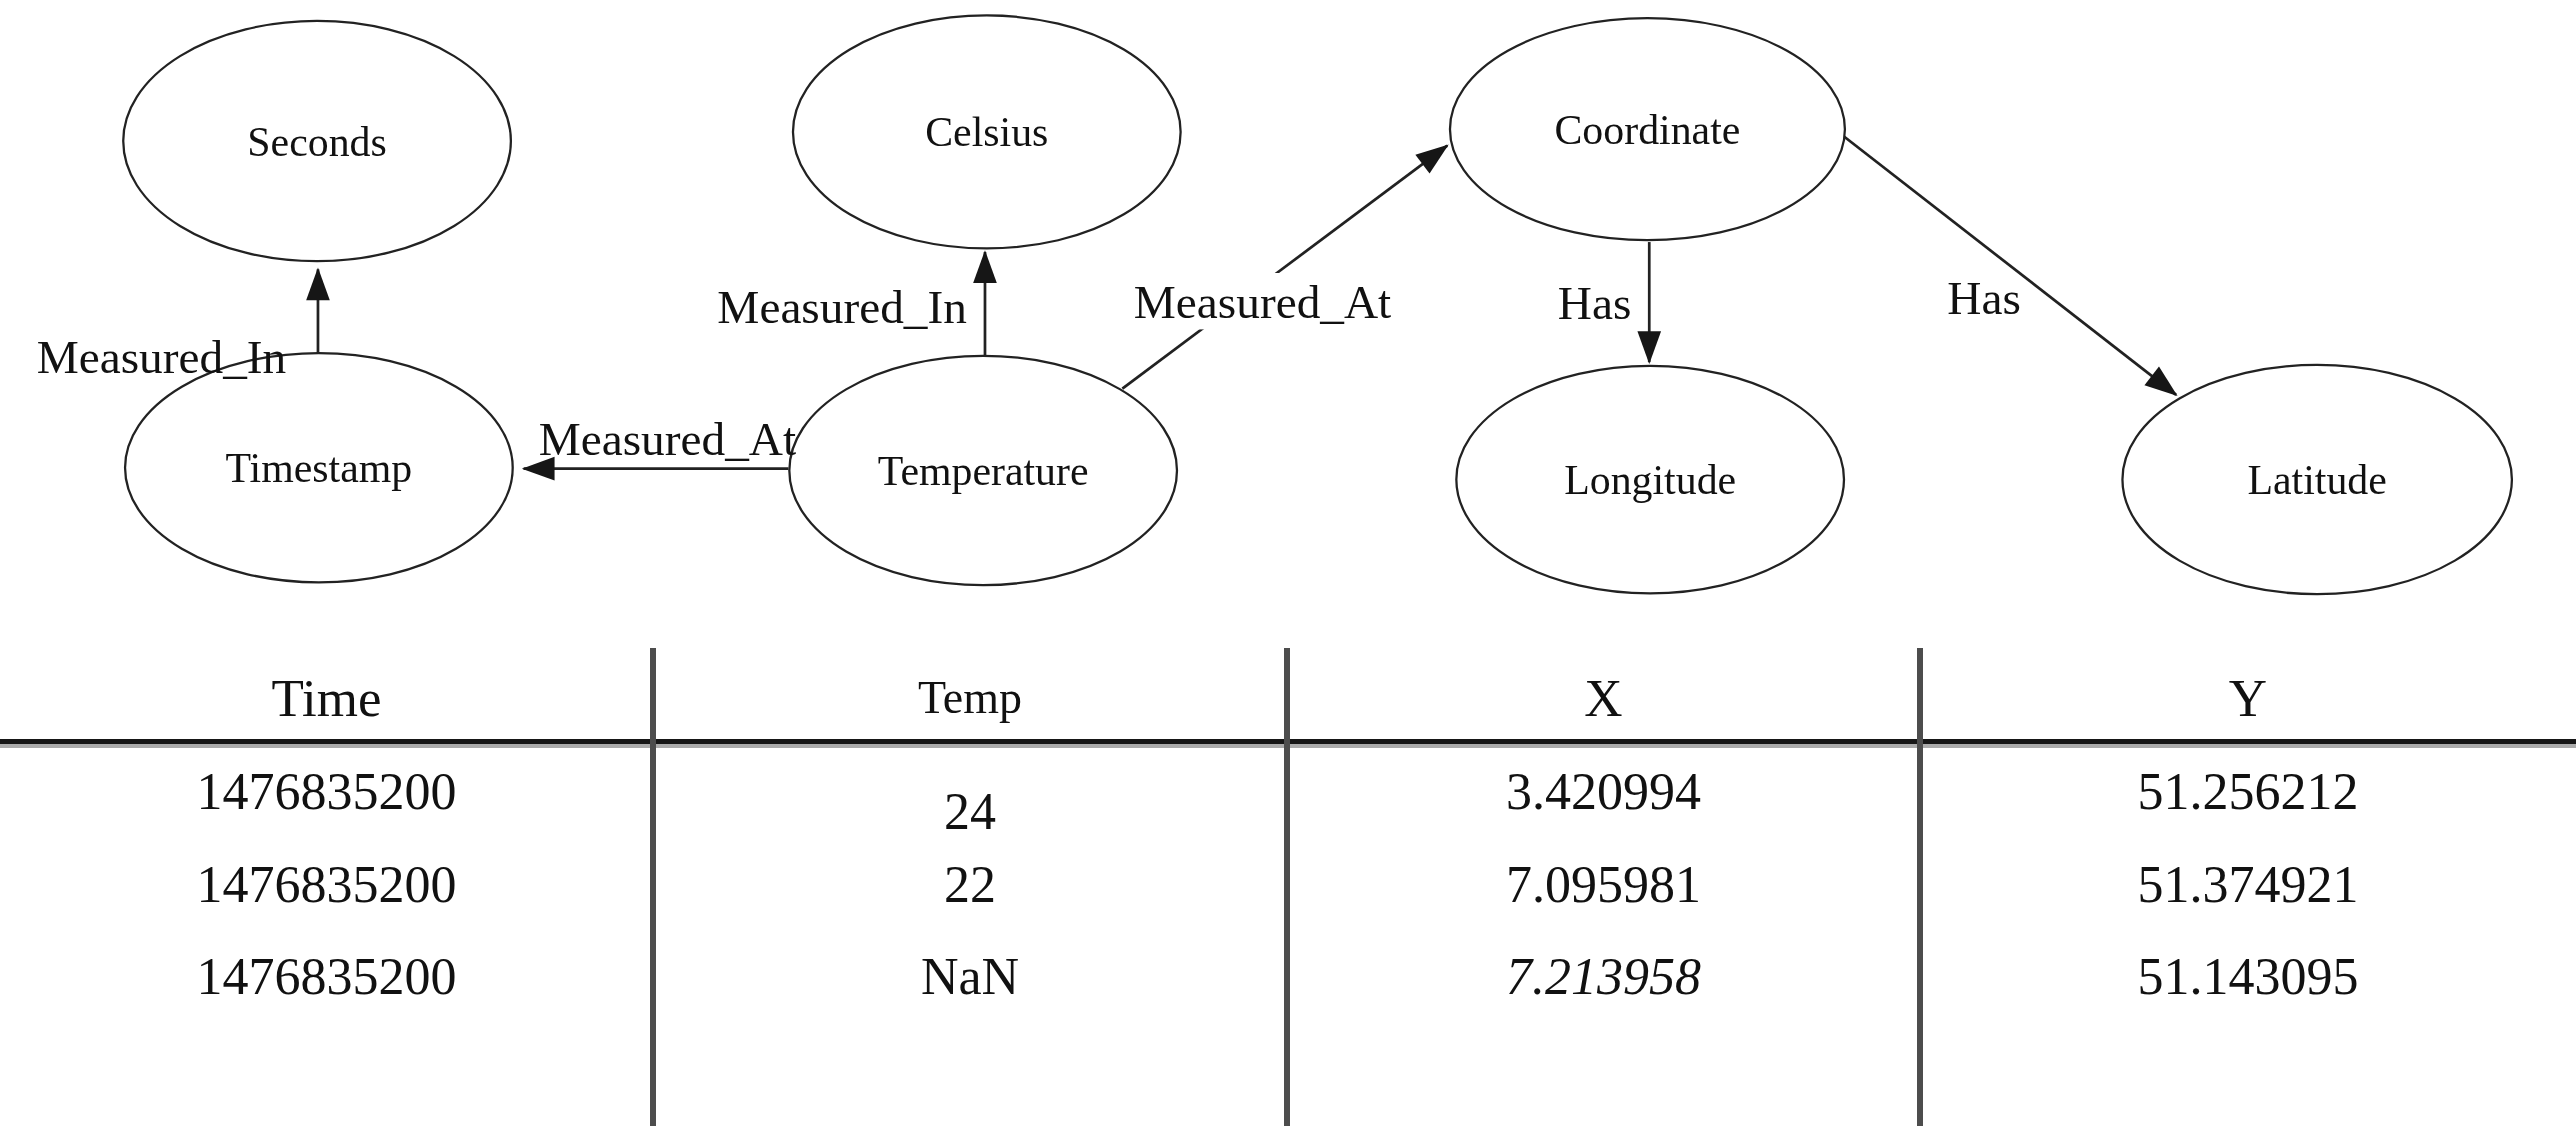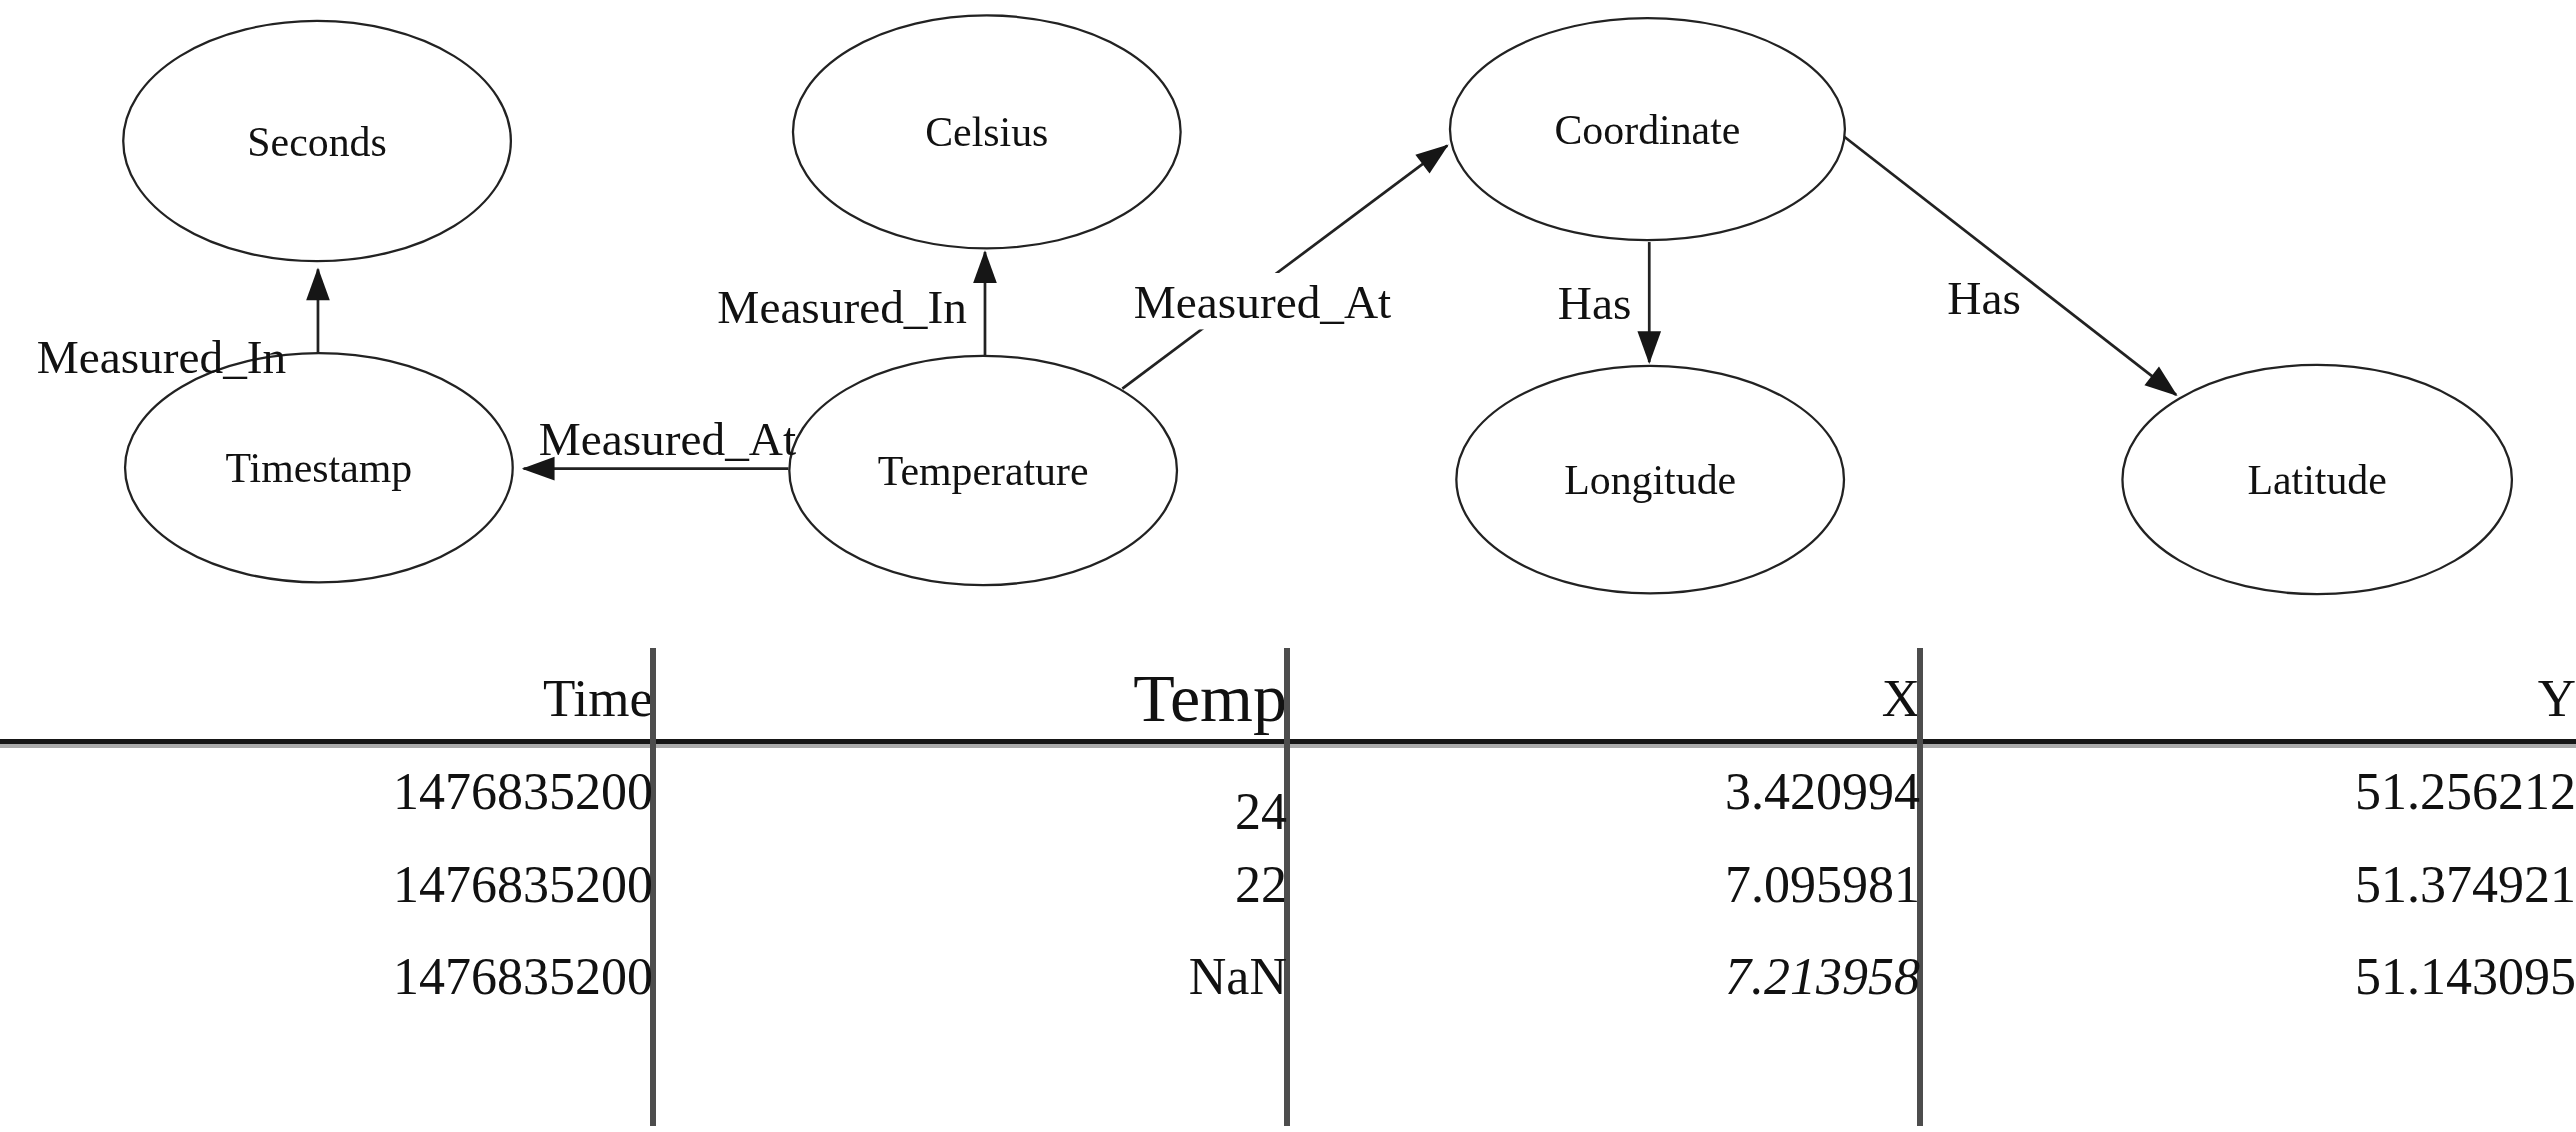--- a/index.html
+++ b/index.html
@@ -18,21 +18,21 @@
 
   .node-ellipse { fill: #ffffff; stroke: #222222; stroke-width: 2.5; }
   .edge-line   { stroke: #222222; stroke-width: 3; fill: none; }
   .node-label  { font-family: "Liberation Serif", "DejaVu Serif", serif;
                  font-size: 46px; fill: #111111; text-anchor: middle; }
   .edge-label  { font-family: "Liberation Serif", "DejaVu Serif", serif;
                  font-size: 52px; fill: #111111; text-anchor: middle; }
 
   .tbl-text {
     position: absolute;
-    text-align: right;
+    text-align: center;
     font-size: 52px;
     color: #111111;
     height: 64px; line-height: 64px;
     white-space: nowrap;
   }
   .tbl-rule-dark   { position: absolute; left: 0; top: 739px; width: 2576px; height: 4.6px; background: #161616; }
   .tbl-rule-shadow { position: absolute; left: 0; top: 744px; width: 2576px; height: 3.6px; background: #ababab; }
   .tbl-divider {
     position: absolute; top: 648px; height: 478px; width: 6.4px;
     background: #4d4d4d;
@@ -78,21 +78,21 @@
     <text class="edge-label" x="733" y="500">Measured_At</text>
     <rect x="1232" y="300" width="310" height="62" fill="#ffffff"></rect>
     <text class="edge-label" x="1387" y="349">Measured_At</text>
     <text class="edge-label" x="1752" y="351">Has</text>
     <text class="edge-label" x="2180" y="345">Has</text>
   </svg>
 
   <div>
 
     <div class="tbl-text" style="left:0px;    width:653px; top:666px; font-size:53px;">Time</div>
-    <div class="tbl-text" style="left:653px;  width:634px; top:666px; font-size:68px;font-family:Liberation Serif, serif;">Temp</div>
+    <div class="tbl-text" style="left:653px;  width:634px; top:666px; font-size:46px;font-family:Liberation Serif, serif;">Temp</div>
     <div class="tbl-text" style="left:1287px; width:633px; top:666px; font-size:53px;">X</div>
     <div class="tbl-text" style="left:1920px; width:656px; top:666px; font-size:53px;">Y</div>
 
     <div class="tbl-rule-dark"></div>
     <div class="tbl-rule-shadow"></div>
 
     <div class="tbl-divider" style="left:650px;"></div>
     <div class="tbl-divider" style="left:1284px;"></div>
     <div class="tbl-divider" style="left:1917px;"></div>
 

